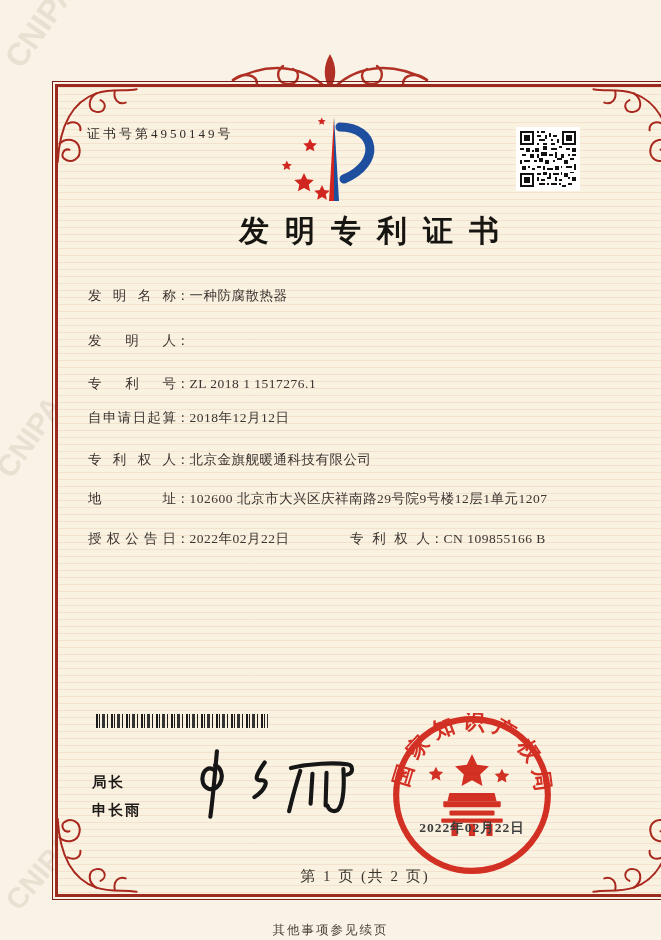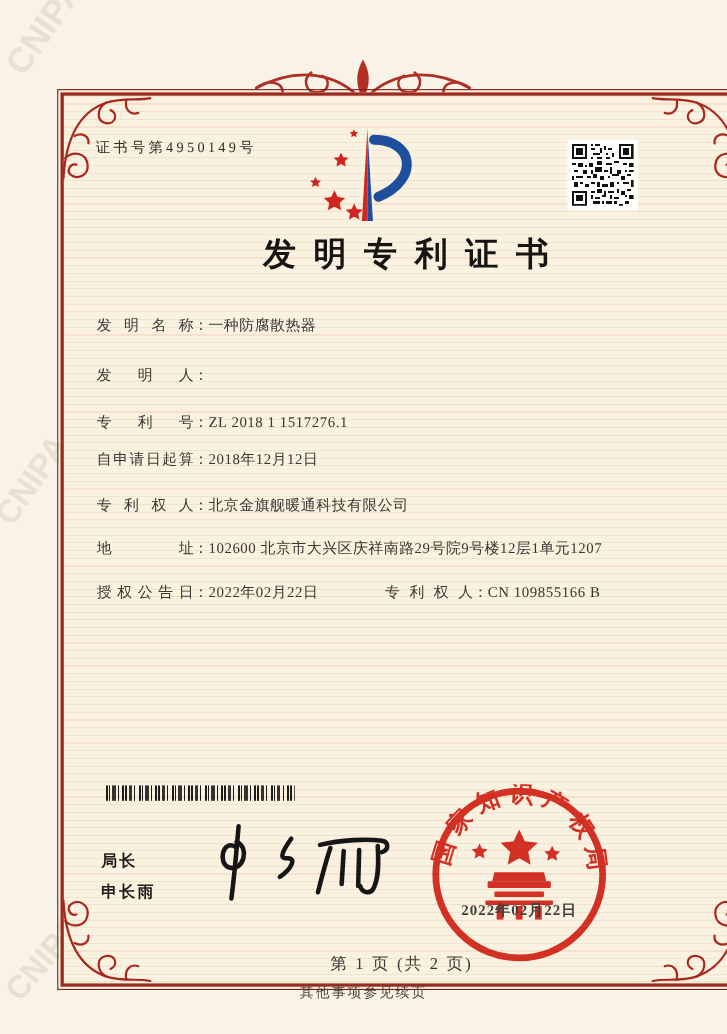--- a/index.html
+++ b/index.html
@@ -25,21 +25,21 @@
   .paras{position:absolute;left:28px;right:28px;top:472px;font-size:13.5px;color:#453d37;}
   .paras p{margin:0 0 3px 0;text-indent:2em;text-align:justify;line-height:25px;letter-spacing:1.5px;}
   .barcode{position:absolute;left:38px;top:627px;width:172px;height:14px;
      background:repeating-linear-gradient(90deg,#1c1c1c 0 2px,transparent 2px 3px,#1c1c1c 3px 4px,transparent 4px 6px,#333 6px 9px,transparent 9px 11px,#1c1c1c 11px 12px,transparent 12px 15px);}
   .signer{position:absolute;left:34px;top:686px;font-size:14.5px;color:#1d1a18;font-weight:600;letter-spacing:2px;}
   .signer div{margin-bottom:9px;}
   .sig{position:absolute;left:128px;top:658px;}
   .seal{position:absolute;left:332px;top:626px;width:164px;height:164px;mix-blend-mode:multiply;opacity:.95;}
   .sealdate{position:absolute;left:332px;top:732px;width:164px;text-align:center;font-size:13.5px;color:#3f3e3e;letter-spacing:1px;font-weight:600;}
   .pageinfo{position:absolute;left:0;top:780px;width:100%;text-align:center;font-size:15px;color:#3c3631;letter-spacing:2px;}
-  .note{position:absolute;left:0;top:894px;width:100%;text-align:center;font-size:12.5px;color:#4a423a;letter-spacing:2px;}
+  .note{position:absolute;left:0;top:922px;width:100%;text-align:center;font-size:12.5px;color:#4a423a;letter-spacing:2px;}
   .fl{position:absolute;width:84px;height:84px;color:#a8281e;}
   .fl.tl{left:-2px;top:-2px;}
   .fl.tr{right:-2px;top:-2px;transform:scaleX(-1);}
   .fl.bl{left:-2px;bottom:-2px;transform:scaleY(-1);}
   .fl.br{right:-2px;bottom:-2px;transform:scale(-1,-1);}
   .topornament{position:absolute;left:223px;top:42px;color:#b03026;}
   svg{display:block;}
 </style>
 </head>
 <body>

